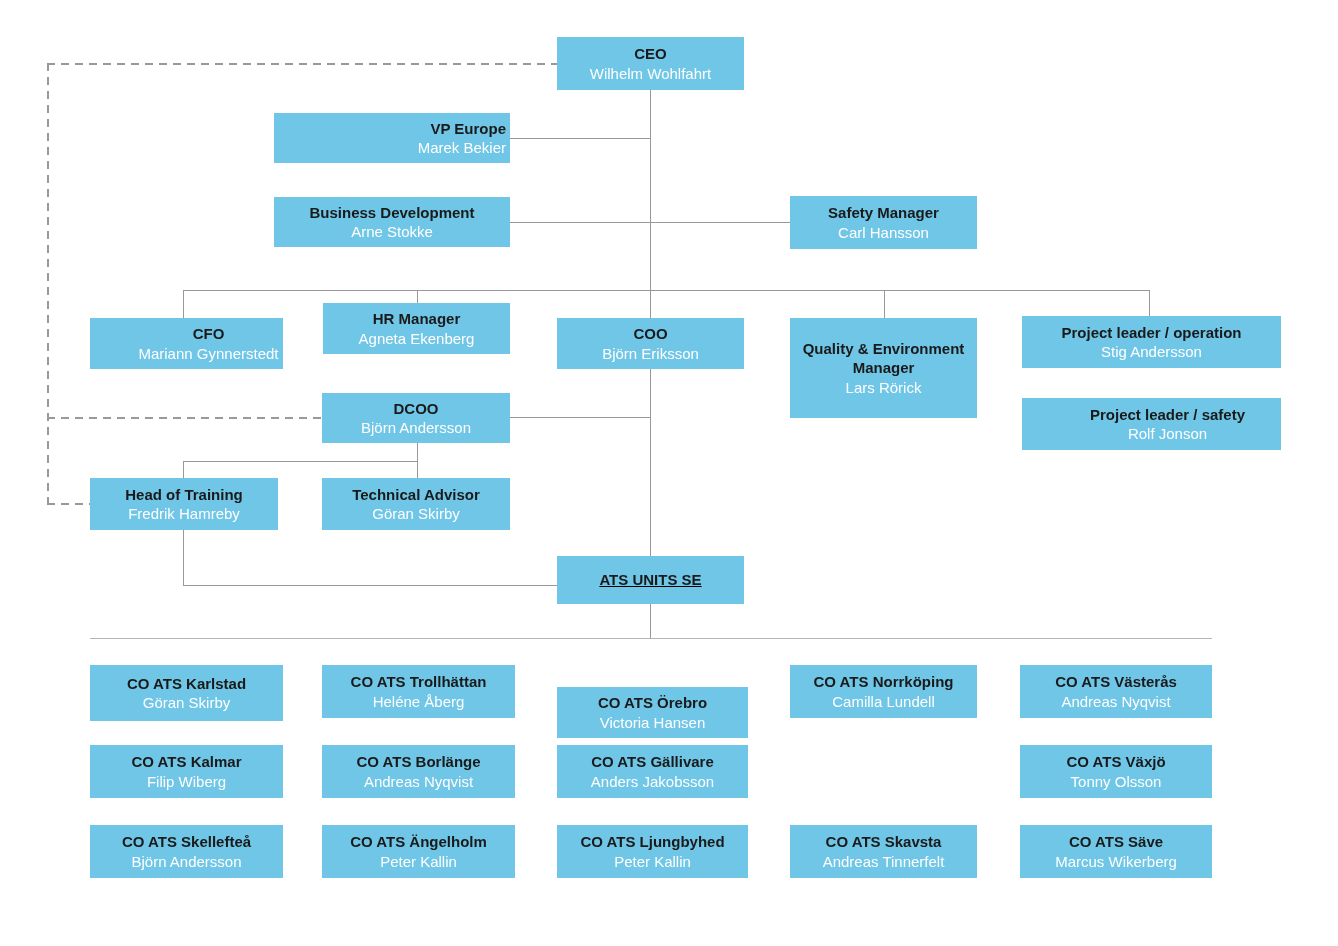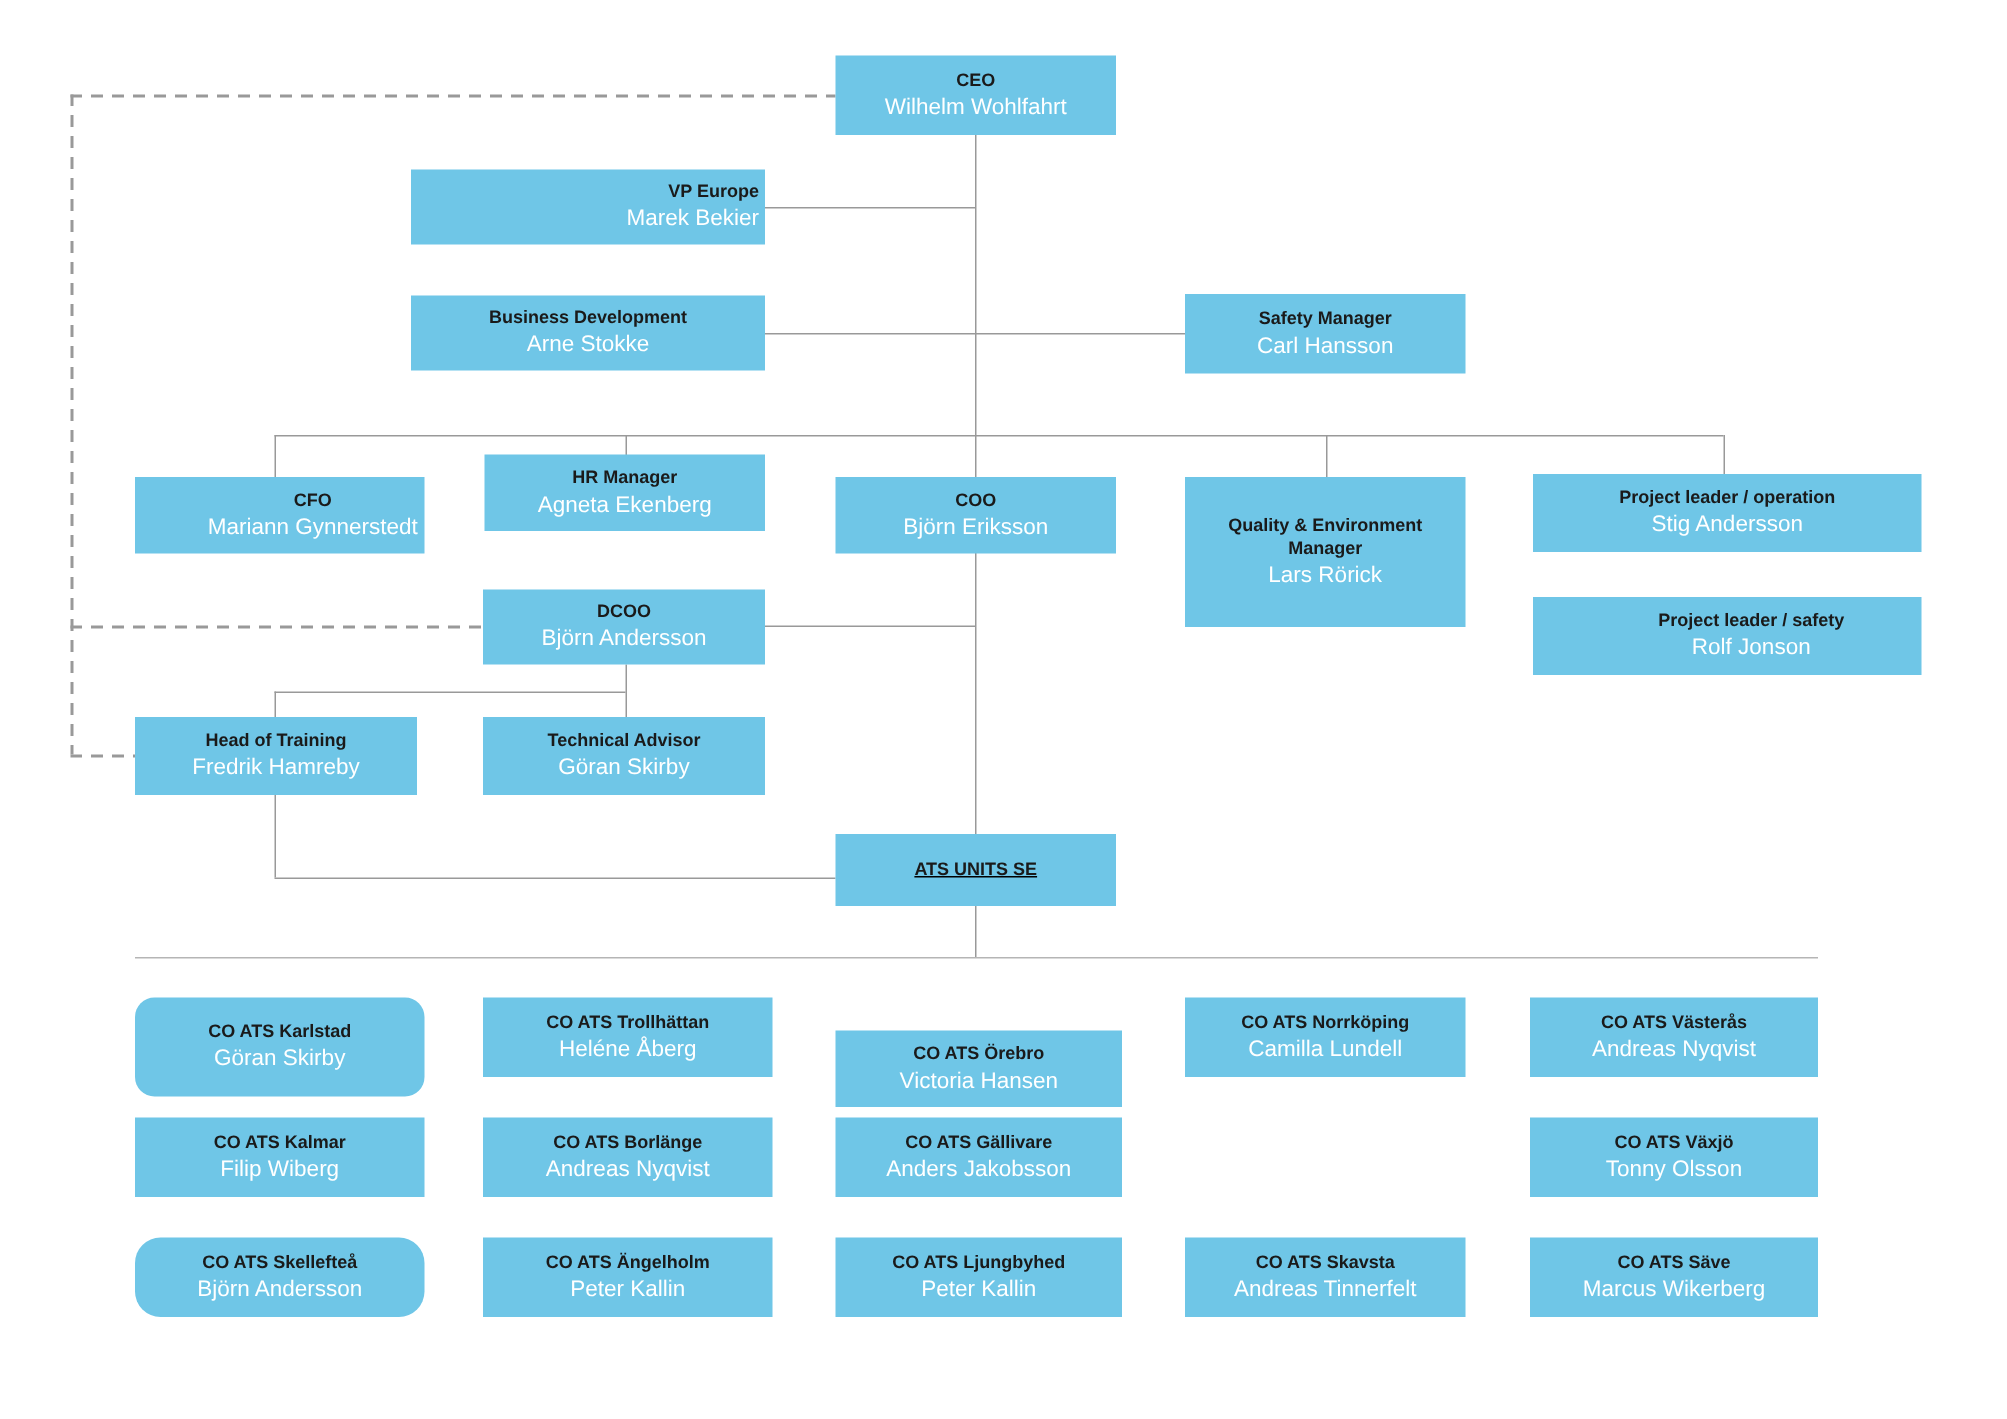--- a/index.html
+++ b/index.html
@@ -4,21 +4,21 @@
 <style>
   html,body{margin:0;padding:0;background:#ffffff;}
   body{font-family:"Liberation Sans", sans-serif;}
   #canvas{position:relative;overflow:hidden;background:#ffffff;}
   .node{
     position:absolute;
     background:var(--box-fill,#6FC6E7);
     display:flex;flex-direction:column;justify-content:center;align-items:center;
     text-align:center;z-index:2;box-sizing:border-box;padding:2px 4px;line-height:1.3;
   }
-  .node-title{font-weight:700;color:var(--title-color,#1a1a1a);font-size:12px;}
+  .node-title{font-weight:700;color:var(--title-color,#1a1a1a);font-size:15px;}
   .node-name{font-weight:400;color:var(--name-color,#ffffff);font-size:15px;}
   .line{position:absolute;z-index:1;}
   .line.solid.h{height:1px;}
   .line.solid.v{width:1px;}
   .line.dashed.h{height:2px;background:repeating-linear-gradient(90deg,var(--line-color,#9a9a9a) 0 8px,transparent 8px 14px);}
   .line.dashed.v{width:2px;background:repeating-linear-gradient(180deg,var(--line-color,#9a9a9a) 0 8px,transparent 8px 14px);}
 </style>
 </head>
 <body>
 
@@ -91,21 +91,21 @@
       <div class="node-title">Head of Training</div>
       <div class="node-name">Fredrik Hamreby</div>
     </div>
     <div class="node" style="left: 322px; top: 478px; width: 188px; height: 52px;">
       <div class="node-title">Technical Advisor</div>
       <div class="node-name">Göran Skirby</div>
     </div>
     <div class="node" style="left: 557px; top: 556px; width: 187px; height: 48px; text-decoration: underline;">
       <div class="node-title">ATS UNITS SE</div>
     </div>
-    <div class="node" style="left: 90px; top: 665px; width: 193px; height: 66px; border-radius: 13px;">
+    <div class="node" style="left: 90px; top: 665px; width: 193px; height: 56px;">
       <div class="node-title">CO ATS Karlstad</div>
       <div class="node-name">Göran Skirby</div>
     </div>
     <div class="node" style="left: 322px; top: 665px; width: 193px; height: 53px;">
       <div class="node-title">CO ATS Trollhättan</div>
       <div class="node-name">Heléne Åberg</div>
     </div>
     <div class="node" style="left: 557px; top: 687px; width: 191px; height: 51px;">
       <div class="node-title">CO ATS Örebro</div>
       <div class="node-name">Victoria Hansen</div>
@@ -127,21 +127,21 @@
       <div class="node-name">Andreas Nyqvist</div>
     </div>
     <div class="node" style="left: 557px; top: 745px; width: 191px; height: 53px;">
       <div class="node-title">CO ATS Gällivare</div>
       <div class="node-name">Anders Jakobsson</div>
     </div>
     <div class="node" style="left: 1020px; top: 745px; width: 192px; height: 53px;">
       <div class="node-title">CO ATS Växjö</div>
       <div class="node-name">Tonny Olsson</div>
     </div>
-    <div class="node" style="left: 90px; top: 825px; width: 193px; height: 53px; border-radius: 17px;">
+    <div class="node" style="left: 90px; top: 825px; width: 193px; height: 53px;">
       <div class="node-title">CO ATS Skellefteå</div>
       <div class="node-name">Björn Andersson</div>
     </div>
     <div class="node" style="left: 322px; top: 825px; width: 193px; height: 53px;">
       <div class="node-title">CO ATS Ängelholm</div>
       <div class="node-name">Peter Kallin</div>
     </div>
     <div class="node" style="left: 557px; top: 825px; width: 191px; height: 53px;">
       <div class="node-title">CO ATS Ljungbyhed</div>
       <div class="node-name">Peter Kallin</div>

